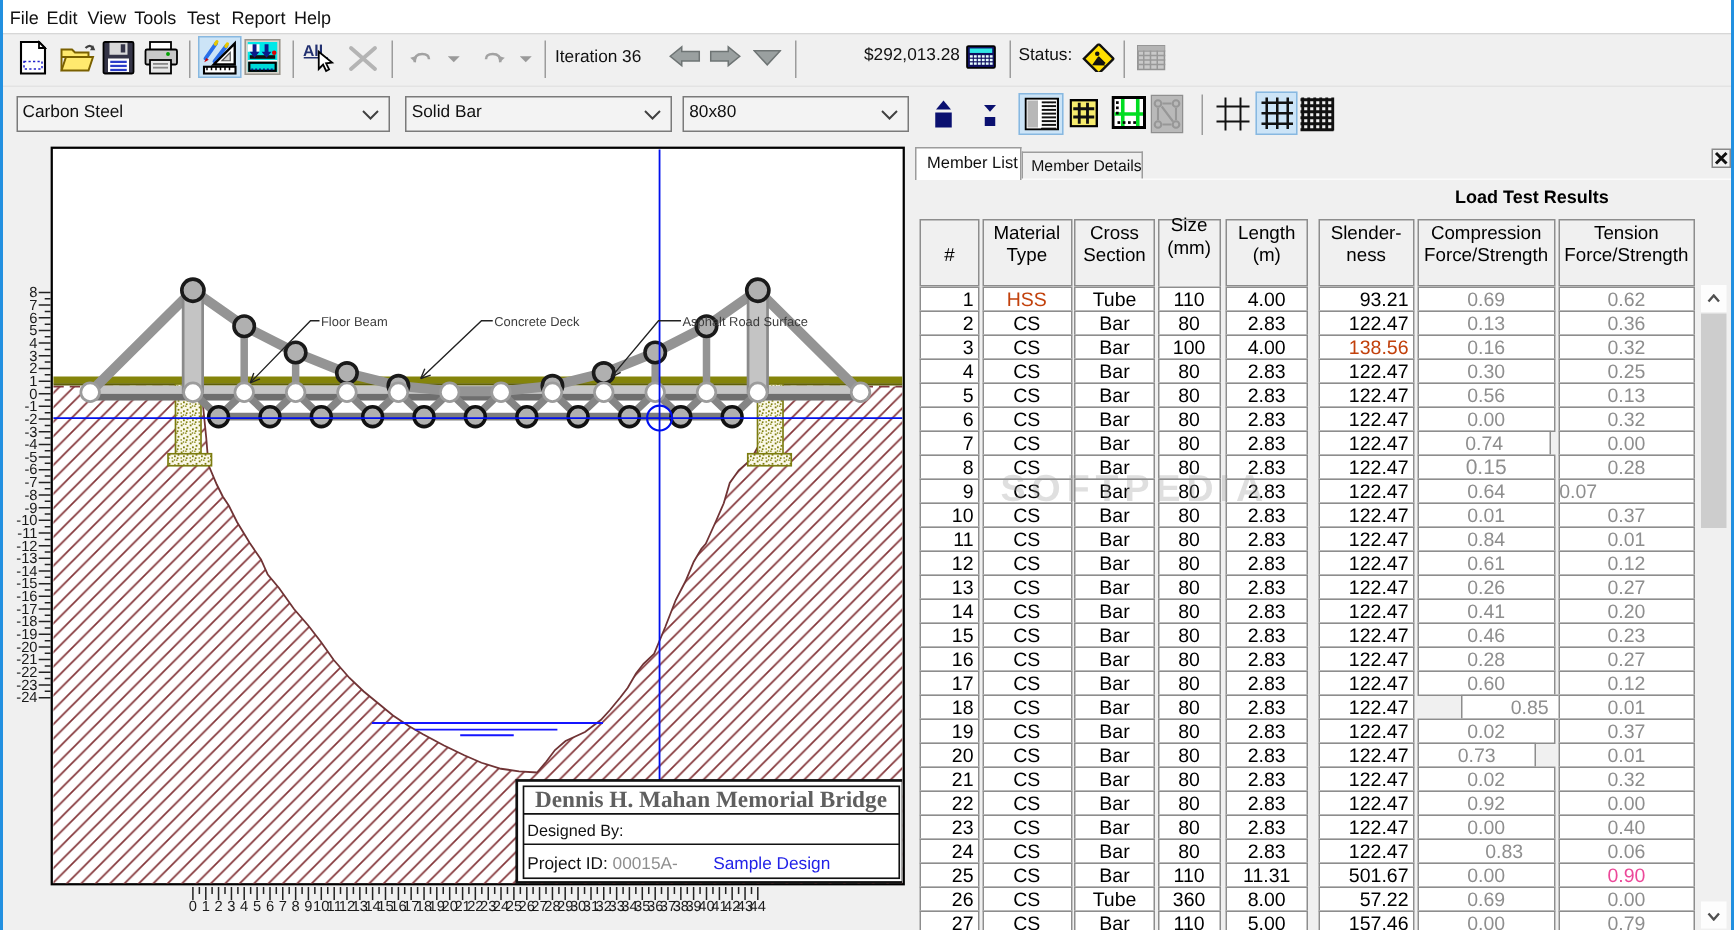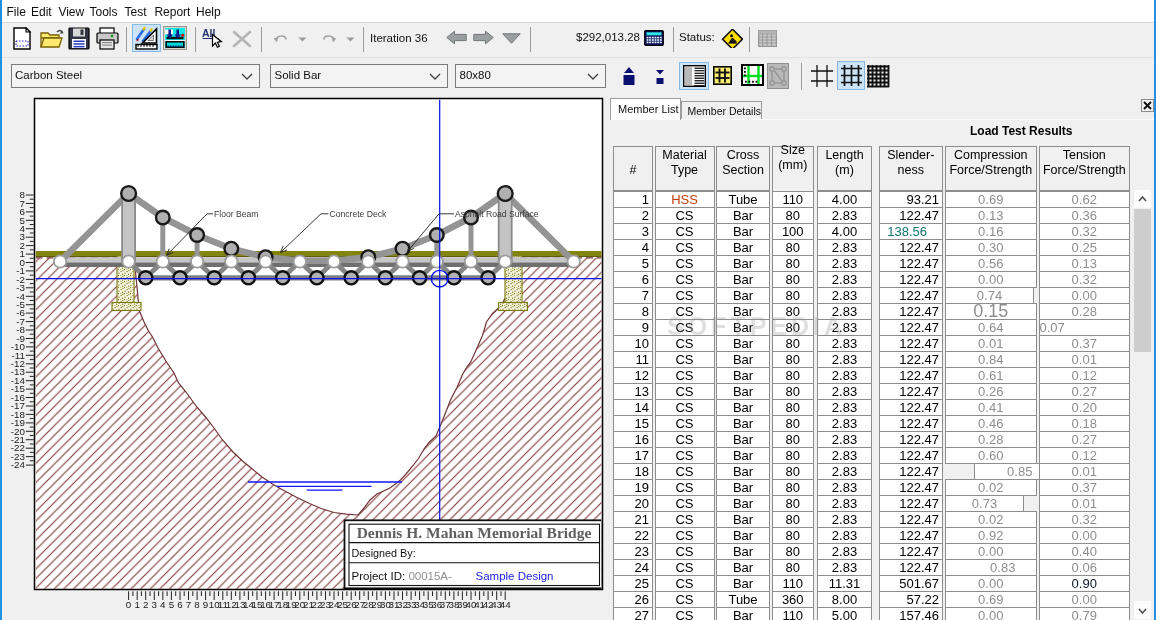--- a/index.html
+++ b/index.html
@@ -494,21 +494,21 @@
 <div class="abs" style="left:771.5px;top:207px;width:42.5px;height:17px;background:#fff;border:1px solid #8d8d8d;font-size:13px;line-height:15px;text-align:center;color:#000;">80</div>
 <div class="abs" style="left:817px;top:207px;width:55px;height:17px;background:#fff;border:1px solid #8d8d8d;font-size:13px;line-height:15px;text-align:center;color:#000;">2.83</div>
 <div class="abs" style="left:878.5px;top:207px;width:64.5px;height:17px;background:#fff;border:1px solid #8d8d8d;font-size:13px;line-height:15px;text-align:right;padding-right:3px;color:#000;">122.47</div>
 <div class="abs" style="left:945px;top:207px;width:91.5px;height:17px;background:#fff;border:1px solid #8d8d8d;font-size:13px;line-height:15px;text-align:center;color:#8e8e8e;">0.13</div>
 <div class="abs" style="left:1038.5px;top:207px;width:91.5px;height:17px;background:#fff;border:1px solid #8d8d8d;font-size:13px;line-height:15px;text-align:center;color:#8e8e8e;">0.36</div>
 <div class="abs" style="left:613px;top:223px;width:40px;height:17px;background:#fff;border:1px solid #8d8d8d;font-size:13px;line-height:15px;text-align:right;padding-right:3px;color:#000;">3</div>
 <div class="abs" style="left:654.5px;top:223px;width:60px;height:17px;background:#fff;border:1px solid #8d8d8d;font-size:13px;line-height:15px;text-align:center;color:#000;">CS</div>
 <div class="abs" style="left:716px;top:223px;width:54px;height:17px;background:#fff;border:1px solid #8d8d8d;font-size:13px;line-height:15px;text-align:center;color:#000;">Bar</div>
 <div class="abs" style="left:771.5px;top:223px;width:42.5px;height:17px;background:#fff;border:1px solid #8d8d8d;font-size:13px;line-height:15px;text-align:center;color:#000;">100</div>
 <div class="abs" style="left:817px;top:223px;width:55px;height:17px;background:#fff;border:1px solid #8d8d8d;font-size:13px;line-height:15px;text-align:center;color:#000;">4.00</div>
-<div class="abs" style="left:878.5px;top:223px;width:64.5px;height:17px;background:#fff;border:1px solid #8d8d8d;font-size:13px;line-height:15px;text-align:right;padding-right:15px;color:#0f766e;">138.56</div>
+<div class="abs" style="left:878.5px;top:223px;width:64.5px;height:17px;background:#fff;border:1px solid #8d8d8d;font-size:13px;line-height:15px;text-align:right;padding-right:3px;color:#c2410c;">138.56</div>
 <div class="abs" style="left:945px;top:223px;width:91.5px;height:17px;background:#fff;border:1px solid #8d8d8d;font-size:13px;line-height:15px;text-align:center;color:#8e8e8e;">0.16</div>
 <div class="abs" style="left:1038.5px;top:223px;width:91.5px;height:17px;background:#fff;border:1px solid #8d8d8d;font-size:13px;line-height:15px;text-align:center;color:#8e8e8e;">0.32</div>
 <div class="abs" style="left:613px;top:239px;width:40px;height:17px;background:#fff;border:1px solid #8d8d8d;font-size:13px;line-height:15px;text-align:right;padding-right:3px;color:#000;">4</div>
 <div class="abs" style="left:654.5px;top:239px;width:60px;height:17px;background:#fff;border:1px solid #8d8d8d;font-size:13px;line-height:15px;text-align:center;color:#000;">CS</div>
 <div class="abs" style="left:716px;top:239px;width:54px;height:17px;background:#fff;border:1px solid #8d8d8d;font-size:13px;line-height:15px;text-align:center;color:#000;">Bar</div>
 <div class="abs" style="left:771.5px;top:239px;width:42.5px;height:17px;background:#fff;border:1px solid #8d8d8d;font-size:13px;line-height:15px;text-align:center;color:#000;">80</div>
 <div class="abs" style="left:817px;top:239px;width:55px;height:17px;background:#fff;border:1px solid #8d8d8d;font-size:13px;line-height:15px;text-align:center;color:#000;">2.83</div>
 <div class="abs" style="left:878.5px;top:239px;width:64.5px;height:17px;background:#fff;border:1px solid #8d8d8d;font-size:13px;line-height:15px;text-align:right;padding-right:3px;color:#000;">122.47</div>
 <div class="abs" style="left:945px;top:239px;width:91.5px;height:17px;background:#fff;border:1px solid #8d8d8d;font-size:13px;line-height:15px;text-align:center;color:#8e8e8e;">0.30</div>
 <div class="abs" style="left:1038.5px;top:239px;width:91.5px;height:17px;background:#fff;border:1px solid #8d8d8d;font-size:13px;line-height:15px;text-align:center;color:#8e8e8e;">0.25</div>
@@ -535,21 +535,21 @@
 <div class="abs" style="left:817px;top:287px;width:55px;height:17px;background:#fff;border:1px solid #8d8d8d;font-size:13px;line-height:15px;text-align:center;color:#000;">2.83</div>
 <div class="abs" style="left:878.5px;top:287px;width:64.5px;height:17px;background:#fff;border:1px solid #8d8d8d;font-size:13px;line-height:15px;text-align:right;padding-right:3px;color:#000;">122.47</div>
 <div class="abs" style="left:945px;top:287px;width:89px;height:17px;background:#fff;border:1px solid #8d8d8d;font-size:13px;line-height:15px;text-align:center;color:#8e8e8e;">0.74</div>
 <div class="abs" style="left:1038.5px;top:287px;width:91.5px;height:17px;background:#fff;border:1px solid #8d8d8d;font-size:13px;line-height:15px;text-align:center;color:#8e8e8e;">0.00</div>
 <div class="abs" style="left:613px;top:303px;width:40px;height:17px;background:#fff;border:1px solid #8d8d8d;font-size:13px;line-height:15px;text-align:right;padding-right:3px;color:#000;">8</div>
 <div class="abs" style="left:654.5px;top:303px;width:60px;height:17px;background:#fff;border:1px solid #8d8d8d;font-size:13px;line-height:15px;text-align:center;color:#000;">CS</div>
 <div class="abs" style="left:716px;top:303px;width:54px;height:17px;background:#fff;border:1px solid #8d8d8d;font-size:13px;line-height:15px;text-align:center;color:#000;">Bar</div>
 <div class="abs" style="left:771.5px;top:303px;width:42.5px;height:17px;background:#fff;border:1px solid #8d8d8d;font-size:13px;line-height:15px;text-align:center;color:#000;">80</div>
 <div class="abs" style="left:817px;top:303px;width:55px;height:17px;background:#fff;border:1px solid #8d8d8d;font-size:13px;line-height:15px;text-align:center;color:#000;">2.83</div>
 <div class="abs" style="left:878.5px;top:303px;width:64.5px;height:17px;background:#fff;border:1px solid #8d8d8d;font-size:13px;line-height:15px;text-align:right;padding-right:3px;color:#000;">122.47</div>
-<div class="abs" style="left:945px;top:303px;width:91.5px;height:17px;background:#fff;border:1px solid #8d8d8d;font-size:18px;line-height:15px;text-align:center;color:#8e8e8e;">0.15</div>
+<div class="abs" style="left:945px;top:303px;width:91.5px;height:17px;background:#fff;border:1px solid #8d8d8d;font-size:14px;line-height:15px;text-align:center;color:#8e8e8e;">0.15</div>
 <div class="abs" style="left:1038.5px;top:303px;width:91.5px;height:17px;background:#fff;border:1px solid #8d8d8d;font-size:13px;line-height:15px;text-align:center;color:#8e8e8e;">0.28</div>
 <div class="abs" style="left:613px;top:319px;width:40px;height:17px;background:#fff;border:1px solid #8d8d8d;font-size:13px;line-height:15px;text-align:right;padding-right:3px;color:#000;">9</div>
 <div class="abs" style="left:654.5px;top:319px;width:60px;height:17px;background:#fff;border:1px solid #8d8d8d;font-size:13px;line-height:15px;text-align:center;color:#000;">CS</div>
 <div class="abs" style="left:716px;top:319px;width:54px;height:17px;background:#fff;border:1px solid #8d8d8d;font-size:13px;line-height:15px;text-align:center;color:#000;">Bar</div>
 <div class="abs" style="left:771.5px;top:319px;width:42.5px;height:17px;background:#fff;border:1px solid #8d8d8d;font-size:13px;line-height:15px;text-align:center;color:#000;">80</div>
 <div class="abs" style="left:817px;top:319px;width:55px;height:17px;background:#fff;border:1px solid #8d8d8d;font-size:13px;line-height:15px;text-align:center;color:#000;">2.83</div>
 <div class="abs" style="left:878.5px;top:319px;width:64.5px;height:17px;background:#fff;border:1px solid #8d8d8d;font-size:13px;line-height:15px;text-align:right;padding-right:3px;color:#000;">122.47</div>
 <div class="abs" style="left:945px;top:319px;width:91.5px;height:17px;background:#fff;border:1px solid #8d8d8d;font-size:13px;line-height:15px;text-align:center;color:#8e8e8e;">0.64</div>
 <div class="abs" style="left:1038.5px;top:319px;width:91.5px;height:17px;background:#fff;border:1px solid #8d8d8d;font-size:13px;line-height:15px;text-align:left;color:#8e8e8e;">0.07</div>
 <div class="abs" style="left:613px;top:335px;width:40px;height:17px;background:#fff;border:1px solid #8d8d8d;font-size:13px;line-height:15px;text-align:right;padding-right:3px;color:#000;">10</div>
@@ -592,21 +592,21 @@
 <div class="abs" style="left:878.5px;top:399px;width:64.5px;height:17px;background:#fff;border:1px solid #8d8d8d;font-size:13px;line-height:15px;text-align:right;padding-right:3px;color:#000;">122.47</div>
 <div class="abs" style="left:945px;top:399px;width:91.5px;height:17px;background:#fff;border:1px solid #8d8d8d;font-size:13px;line-height:15px;text-align:center;color:#8e8e8e;">0.41</div>
 <div class="abs" style="left:1038.5px;top:399px;width:91.5px;height:17px;background:#fff;border:1px solid #8d8d8d;font-size:13px;line-height:15px;text-align:center;color:#8e8e8e;">0.20</div>
 <div class="abs" style="left:613px;top:415px;width:40px;height:17px;background:#fff;border:1px solid #8d8d8d;font-size:13px;line-height:15px;text-align:right;padding-right:3px;color:#000;">15</div>
 <div class="abs" style="left:654.5px;top:415px;width:60px;height:17px;background:#fff;border:1px solid #8d8d8d;font-size:13px;line-height:15px;text-align:center;color:#000;">CS</div>
 <div class="abs" style="left:716px;top:415px;width:54px;height:17px;background:#fff;border:1px solid #8d8d8d;font-size:13px;line-height:15px;text-align:center;color:#000;">Bar</div>
 <div class="abs" style="left:771.5px;top:415px;width:42.5px;height:17px;background:#fff;border:1px solid #8d8d8d;font-size:13px;line-height:15px;text-align:center;color:#000;">80</div>
 <div class="abs" style="left:817px;top:415px;width:55px;height:17px;background:#fff;border:1px solid #8d8d8d;font-size:13px;line-height:15px;text-align:center;color:#000;">2.83</div>
 <div class="abs" style="left:878.5px;top:415px;width:64.5px;height:17px;background:#fff;border:1px solid #8d8d8d;font-size:13px;line-height:15px;text-align:right;padding-right:3px;color:#000;">122.47</div>
 <div class="abs" style="left:945px;top:415px;width:91.5px;height:17px;background:#fff;border:1px solid #8d8d8d;font-size:13px;line-height:15px;text-align:center;color:#8e8e8e;">0.46</div>
-<div class="abs" style="left:1038.5px;top:415px;width:91.5px;height:17px;background:#fff;border:1px solid #8d8d8d;font-size:13px;line-height:15px;text-align:center;color:#8e8e8e;">0.18</div>
+<div class="abs" style="left:1038.5px;top:415px;width:91.5px;height:17px;background:#fff;border:1px solid #8d8d8d;font-size:13px;line-height:15px;text-align:center;color:#8e8e8e;">0.23</div>
 <div class="abs" style="left:613px;top:431px;width:40px;height:17px;background:#fff;border:1px solid #8d8d8d;font-size:13px;line-height:15px;text-align:right;padding-right:3px;color:#000;">16</div>
 <div class="abs" style="left:654.5px;top:431px;width:60px;height:17px;background:#fff;border:1px solid #8d8d8d;font-size:13px;line-height:15px;text-align:center;color:#000;">CS</div>
 <div class="abs" style="left:716px;top:431px;width:54px;height:17px;background:#fff;border:1px solid #8d8d8d;font-size:13px;line-height:15px;text-align:center;color:#000;">Bar</div>
 <div class="abs" style="left:771.5px;top:431px;width:42.5px;height:17px;background:#fff;border:1px solid #8d8d8d;font-size:13px;line-height:15px;text-align:center;color:#000;">80</div>
 <div class="abs" style="left:817px;top:431px;width:55px;height:17px;background:#fff;border:1px solid #8d8d8d;font-size:13px;line-height:15px;text-align:center;color:#000;">2.83</div>
 <div class="abs" style="left:878.5px;top:431px;width:64.5px;height:17px;background:#fff;border:1px solid #8d8d8d;font-size:13px;line-height:15px;text-align:right;padding-right:3px;color:#000;">122.47</div>
 <div class="abs" style="left:945px;top:431px;width:91.5px;height:17px;background:#fff;border:1px solid #8d8d8d;font-size:13px;line-height:15px;text-align:center;color:#8e8e8e;">0.28</div>
 <div class="abs" style="left:1038.5px;top:431px;width:91.5px;height:17px;background:#fff;border:1px solid #8d8d8d;font-size:13px;line-height:15px;text-align:center;color:#8e8e8e;">0.27</div>
 <div class="abs" style="left:613px;top:447px;width:40px;height:17px;background:#fff;border:1px solid #8d8d8d;font-size:13px;line-height:15px;text-align:right;padding-right:3px;color:#000;">17</div>
 <div class="abs" style="left:654.5px;top:447px;width:60px;height:17px;background:#fff;border:1px solid #8d8d8d;font-size:13px;line-height:15px;text-align:center;color:#000;">CS</div>
@@ -672,21 +672,21 @@
 <div class="abs" style="left:878.5px;top:559px;width:64.5px;height:17px;background:#fff;border:1px solid #8d8d8d;font-size:13px;line-height:15px;text-align:right;padding-right:3px;color:#000;">122.47</div>
 <div class="abs" style="left:945px;top:559px;width:91.5px;height:17px;background:#fff;border:1px solid #8d8d8d;font-size:13px;line-height:15px;text-align:center;color:#8e8e8e;padding-left:24px;">0.83</div>
 <div class="abs" style="left:1038.5px;top:559px;width:91.5px;height:17px;background:#fff;border:1px solid #8d8d8d;font-size:13px;line-height:15px;text-align:center;color:#8e8e8e;">0.06</div>
 <div class="abs" style="left:613px;top:575px;width:40px;height:17px;background:#fff;border:1px solid #8d8d8d;font-size:13px;line-height:15px;text-align:right;padding-right:3px;color:#000;">25</div>
 <div class="abs" style="left:654.5px;top:575px;width:60px;height:17px;background:#fff;border:1px solid #8d8d8d;font-size:13px;line-height:15px;text-align:center;color:#000;">CS</div>
 <div class="abs" style="left:716px;top:575px;width:54px;height:17px;background:#fff;border:1px solid #8d8d8d;font-size:13px;line-height:15px;text-align:center;color:#000;">Bar</div>
 <div class="abs" style="left:771.5px;top:575px;width:42.5px;height:17px;background:#fff;border:1px solid #8d8d8d;font-size:13px;line-height:15px;text-align:center;color:#000;">110</div>
 <div class="abs" style="left:817px;top:575px;width:55px;height:17px;background:#fff;border:1px solid #8d8d8d;font-size:13px;line-height:15px;text-align:center;color:#000;">11.31</div>
 <div class="abs" style="left:878.5px;top:575px;width:64.5px;height:17px;background:#fff;border:1px solid #8d8d8d;font-size:13px;line-height:15px;text-align:right;padding-right:3px;color:#000;">501.67</div>
 <div class="abs" style="left:945px;top:575px;width:91.5px;height:17px;background:#fff;border:1px solid #8d8d8d;font-size:13px;line-height:15px;text-align:center;color:#8e8e8e;">0.00</div>
-<div class="abs" style="left:1038.5px;top:575px;width:91.5px;height:17px;background:#fff;border:1px solid #8d8d8d;font-size:13px;line-height:15px;text-align:center;color:#0f172a;">0.90</div>
+<div class="abs" style="left:1038.5px;top:575px;width:91.5px;height:17px;background:#fff;border:1px solid #8d8d8d;font-size:13px;line-height:15px;text-align:center;color:#ec4899;">0.90</div>
 <div class="abs" style="left:613px;top:591px;width:40px;height:17px;background:#fff;border:1px solid #8d8d8d;font-size:13px;line-height:15px;text-align:right;padding-right:3px;color:#000;">26</div>
 <div class="abs" style="left:654.5px;top:591px;width:60px;height:17px;background:#fff;border:1px solid #8d8d8d;font-size:13px;line-height:15px;text-align:center;color:#000;">CS</div>
 <div class="abs" style="left:716px;top:591px;width:54px;height:17px;background:#fff;border:1px solid #8d8d8d;font-size:13px;line-height:15px;text-align:center;color:#000;">Tube</div>
 <div class="abs" style="left:771.5px;top:591px;width:42.5px;height:17px;background:#fff;border:1px solid #8d8d8d;font-size:13px;line-height:15px;text-align:center;color:#000;">360</div>
 <div class="abs" style="left:817px;top:591px;width:55px;height:17px;background:#fff;border:1px solid #8d8d8d;font-size:13px;line-height:15px;text-align:center;color:#000;">8.00</div>
 <div class="abs" style="left:878.5px;top:591px;width:64.5px;height:17px;background:#fff;border:1px solid #8d8d8d;font-size:13px;line-height:15px;text-align:right;padding-right:3px;color:#000;">57.22</div>
 <div class="abs" style="left:945px;top:591px;width:91.5px;height:17px;background:#fff;border:1px solid #8d8d8d;font-size:13px;line-height:15px;text-align:center;color:#8e8e8e;">0.69</div>
 <div class="abs" style="left:1038.5px;top:591px;width:91.5px;height:17px;background:#fff;border:1px solid #8d8d8d;font-size:13px;line-height:15px;text-align:center;color:#8e8e8e;">0.00</div>
 <div class="abs" style="left:613px;top:607px;width:40px;height:17px;background:#fff;border:1px solid #8d8d8d;font-size:13px;line-height:15px;text-align:right;padding-right:3px;color:#000;">27</div>
 <div class="abs" style="left:654.5px;top:607px;width:60px;height:17px;background:#fff;border:1px solid #8d8d8d;font-size:13px;line-height:15px;text-align:center;color:#000;">CS</div>

